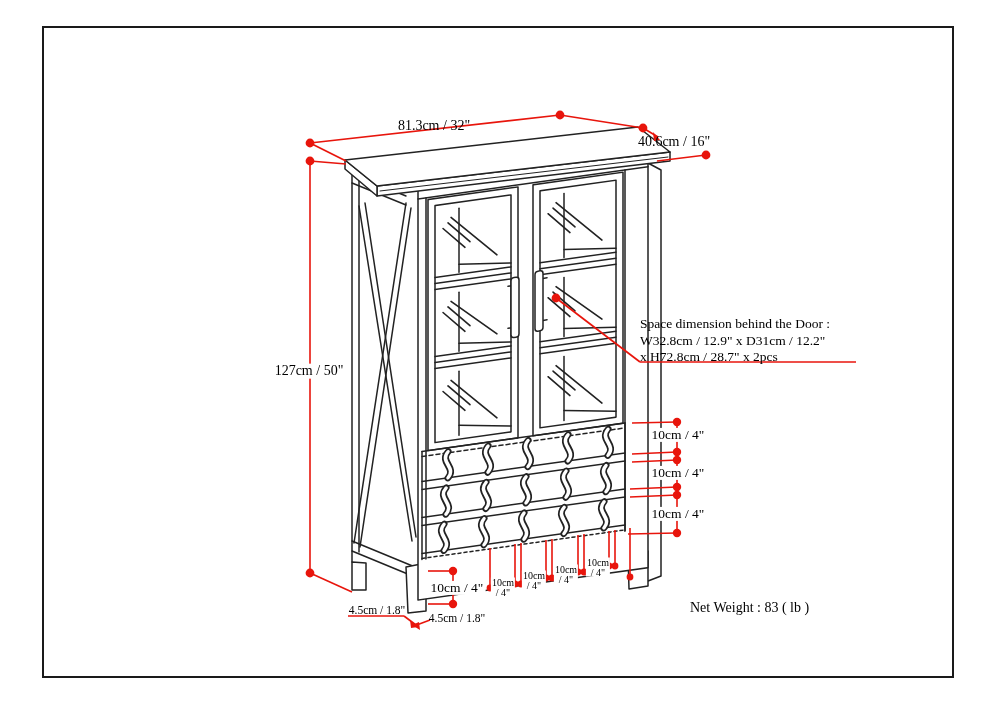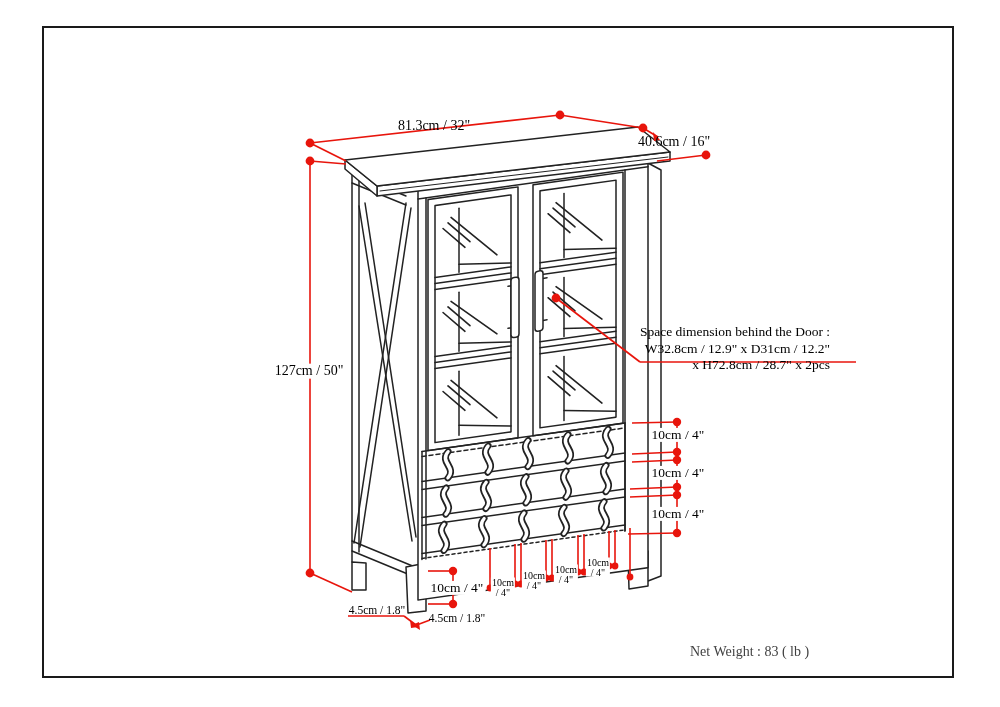--- a/index.html
+++ b/index.html
@@ -30,34 +30,32 @@
   .lbl.nobg{background:transparent;padding:0;}
   .dim-main{font-size:14px;}
   .dim-side{font-size:13.5px;}
   .dim-slot{font-size:10px;text-align:center;line-height:9.5px;padding:0 1px;}
   .dim-foot{font-size:11.5px;}
   .note{
     position:absolute;
     transform:translate(-50%,-50%);
     font-size:13.5px;
     line-height:16.5px;
-    text-align:right;
+    text-align:left;
     color:#000;
     white-space:nowrap;
     z-index:5;
-    margin-top:8px;
   }
   .net{
     position:absolute;
     transform:translate(0,-50%);
     font-size:14px;
-    color:#404040;
+    color:#000000;
     white-space:nowrap;
     z-index:5;
-    margin-top:44px;
   }
 </style>
 </head>
 <body>
 
 <div class="page">
 
   <div class="border-rect"></div>
 
   <svg class="drawing" viewBox="0 0 1000 707">

